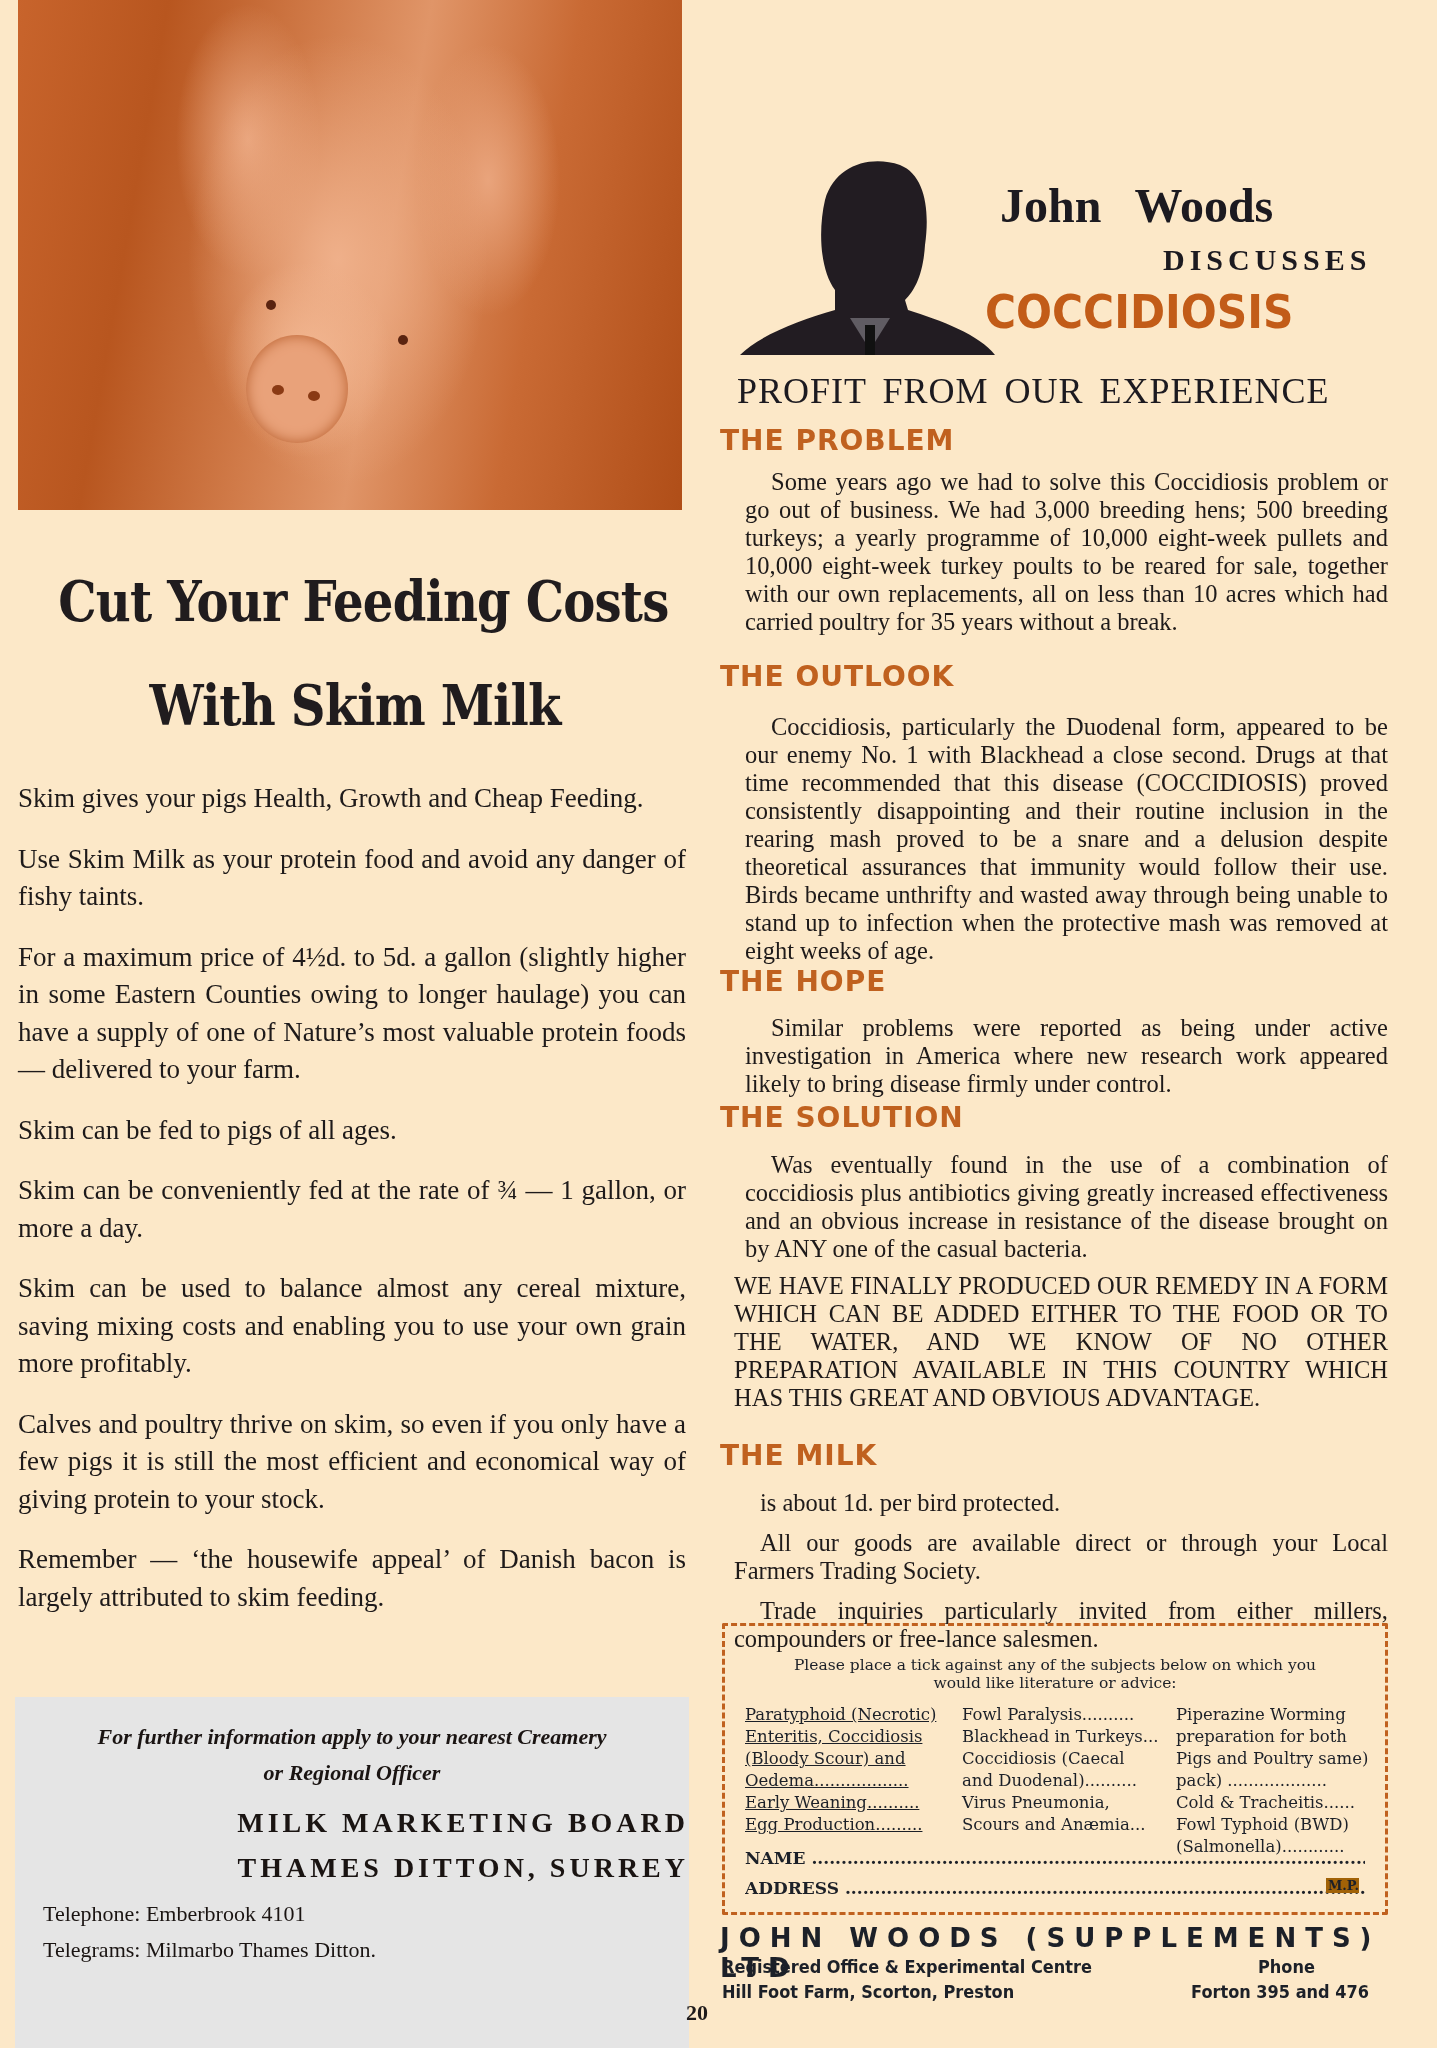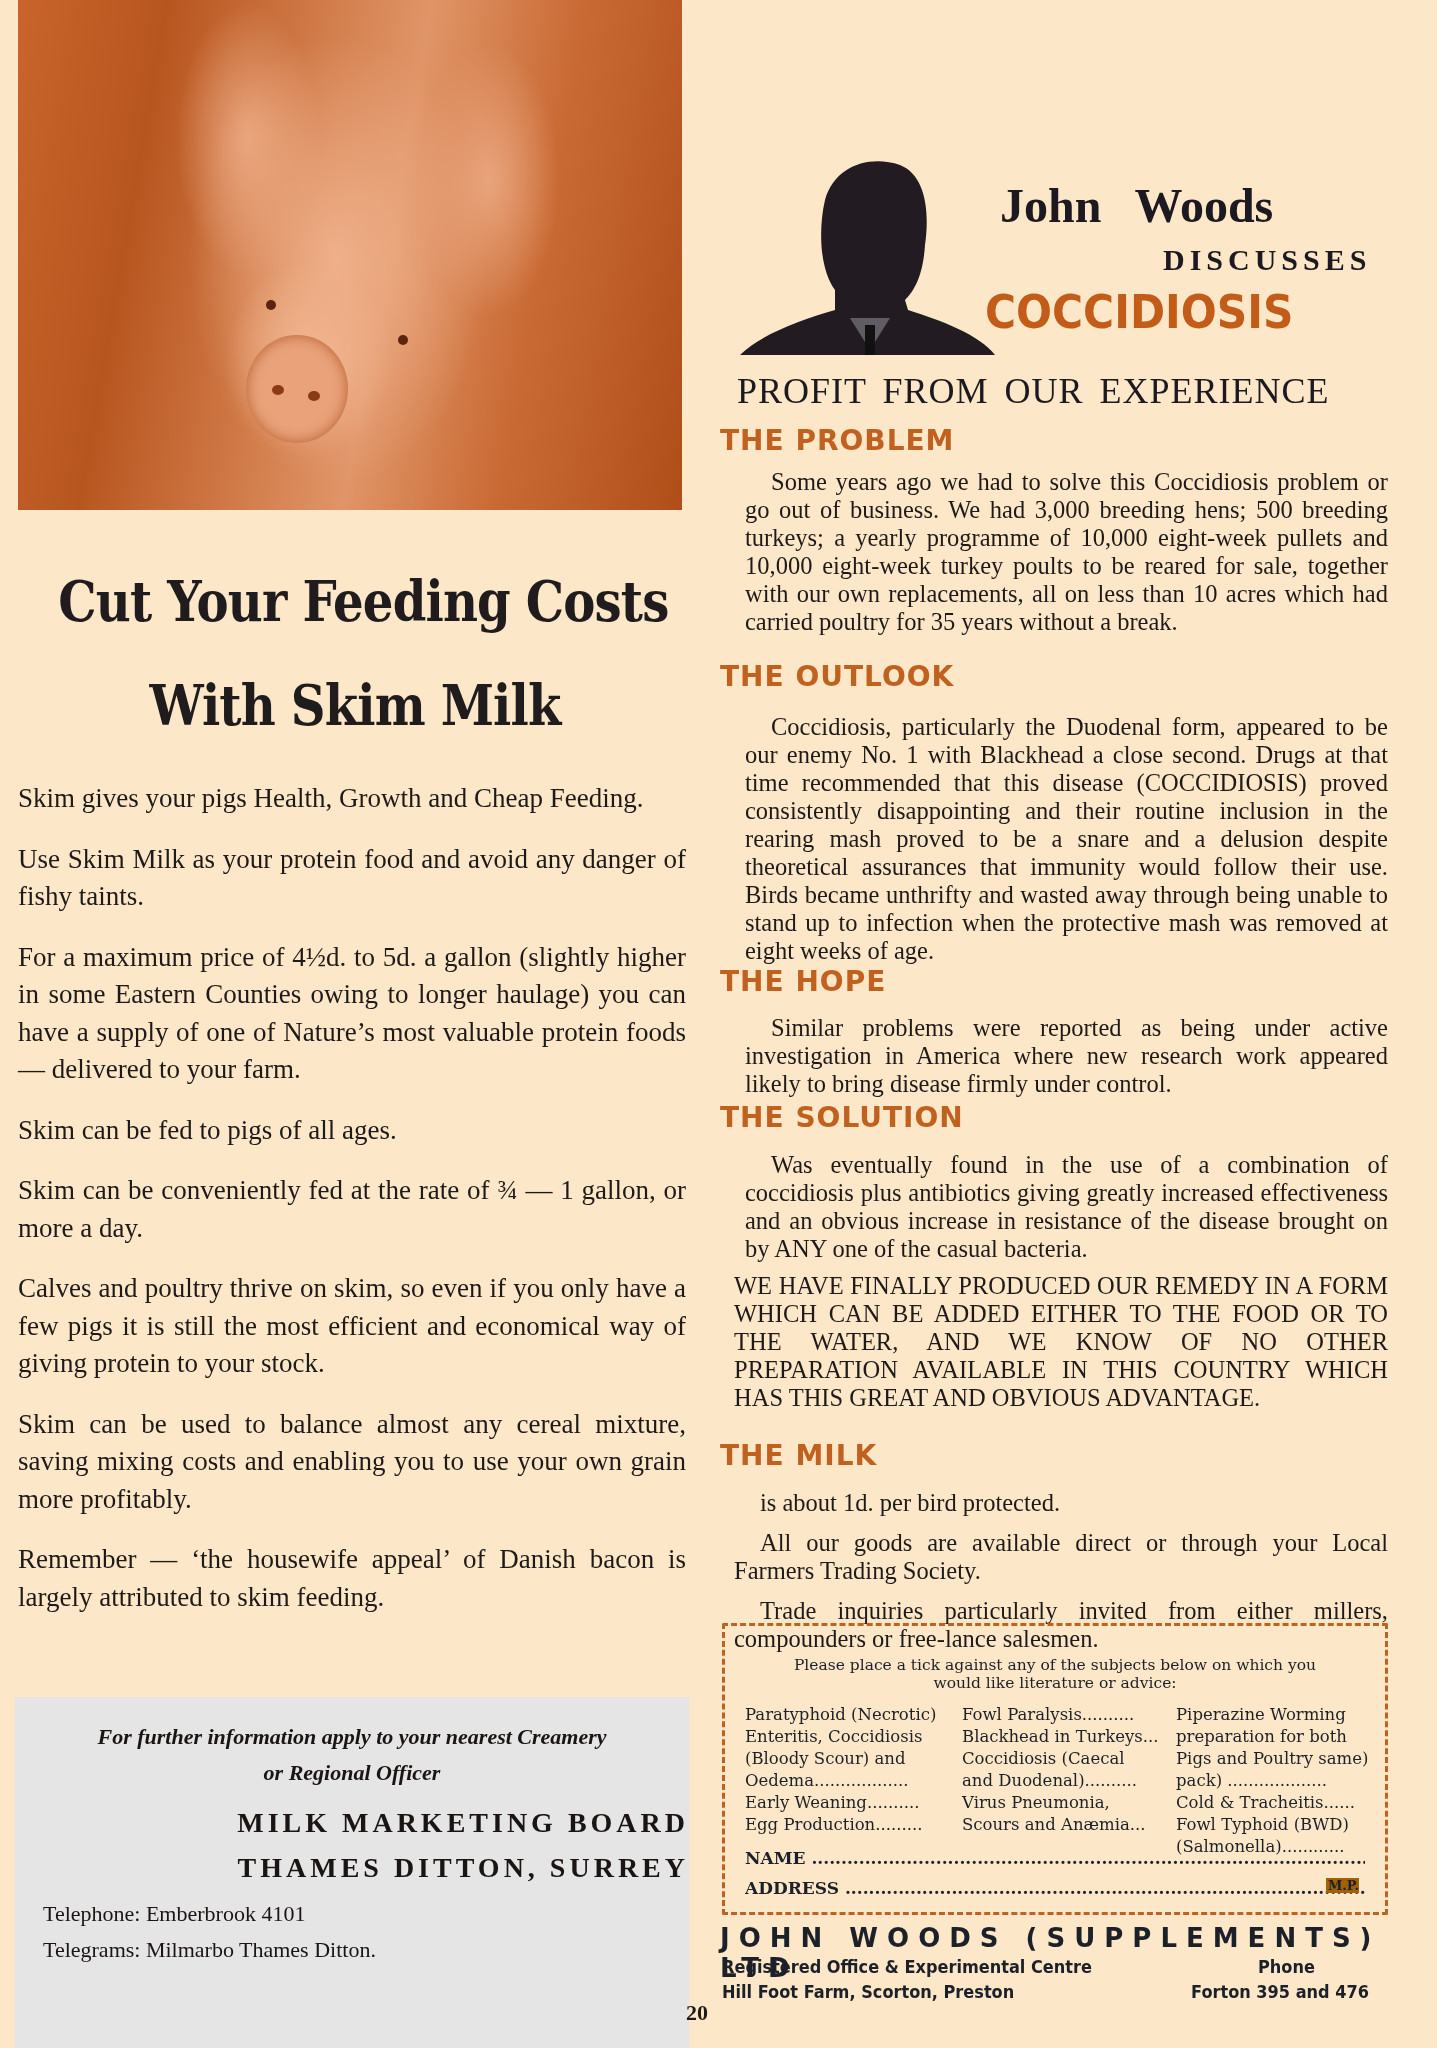--- a/index.html
+++ b/index.html
@@ -99,21 +99,21 @@
     font-family: "DejaVu Serif", serif; color: #1c2028;
   }
   .coupon-intro {
     position: absolute; left: 0; top: 30px; width: 100%; text-align: center;
     font-size: 15.5px; line-height: 18px;
   }
   .coupon-col {
     position: absolute; top: 78px; font-size: 16.5px; line-height: 22px; white-space: nowrap;
   }
   .coupon-col .opt { display: block; }
-  .col1 { left: 20px; width: 214px; }
+  .col1 { left: 20px; width: 214px; text-decoration: underline; }
   .col2 { left: 237px; width: 212px; }
   .col3 { left: 451px; width: 200px; }
   .coupon-field {
     position: absolute; left: 20px; width: 620px; font-weight: bold; font-size: 17px;
     white-space: nowrap; overflow: hidden;
   }
   .coupon-field.f1 { top: 222px; }
   .coupon-field.f2 { top: 252px; }
   .mp-suffix { position: absolute; right: 6px; top: 0; background: #a16207; padding-left: 2px; font-size: 13px; }
   .company {
@@ -140,22 +140,22 @@
 
 <div class="headline h1">Cut Your Feeding Costs</div>
 <div class="headline h2">With Skim Milk</div>
 
 <div class="left-body">
   <p>Skim gives your pigs Health, Growth and Cheap Feeding.</p>
   <p>Use Skim Milk as your protein food and avoid any danger of fishy taints.</p>
   <p>For a maximum price of 4½d. to 5d. a gallon (slightly higher in some Eastern Counties owing to longer haulage) you can have a supply of one of Nature’s most valuable protein foods — delivered to your farm.</p>
   <p>Skim can be fed to pigs of all ages.</p>
   <p>Skim can be conveniently fed at the rate of ¾ — 1 gallon, or more a day.</p>
+  <p>Skim can be used to balance almost any cereal mixture, saving mixing costs and enabling you to use your own grain more profitably.</p>
   <p>Calves and poultry thrive on skim, so even if you only have a few pigs it is still the most efficient and economical way of giving protein to your stock.</p>
-  <p>Skim can be used to balance almost any cereal mixture, saving mixing costs and enabling you to use your own grain more profitably.</p>
   <p>Remember — ‘the housewife appeal’ of Danish bacon is largely attributed to skim feeding.</p>
 </div>
 
 <div class="mmb-box">
   <div class="mmb-intro">
     <div>For further information apply to your nearest Creamery</div>
     <div>or Regional Officer</div>
   </div>
   <div class="mmb-name n1">MILK MARKETING BOARD</div>
   <div class="mmb-name n2">THAMES DITTON, SURREY</div>

